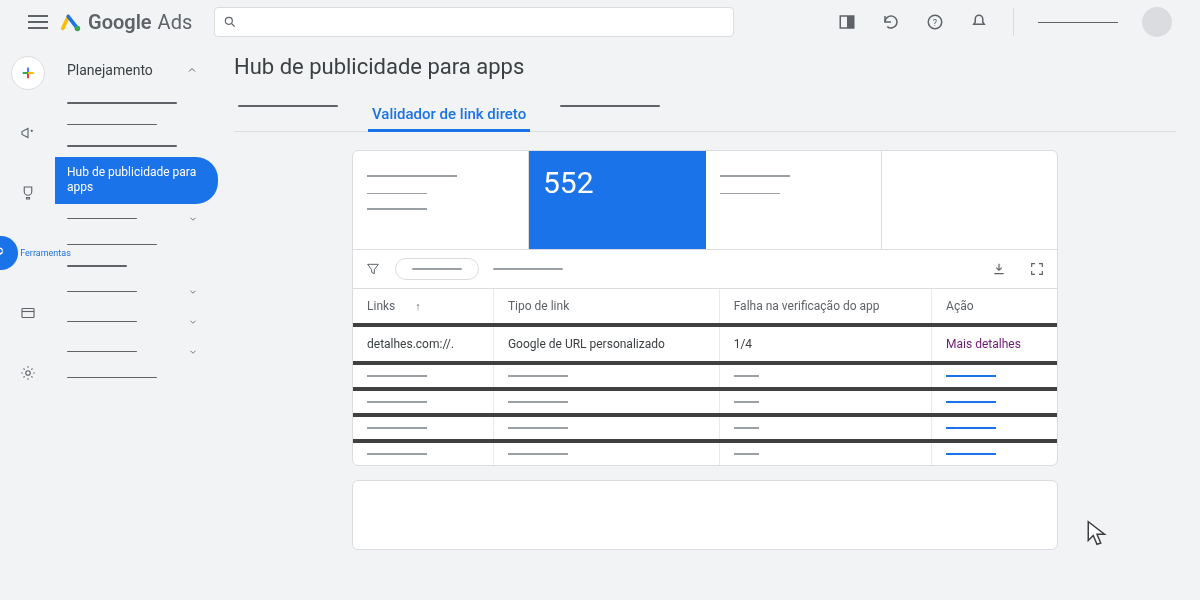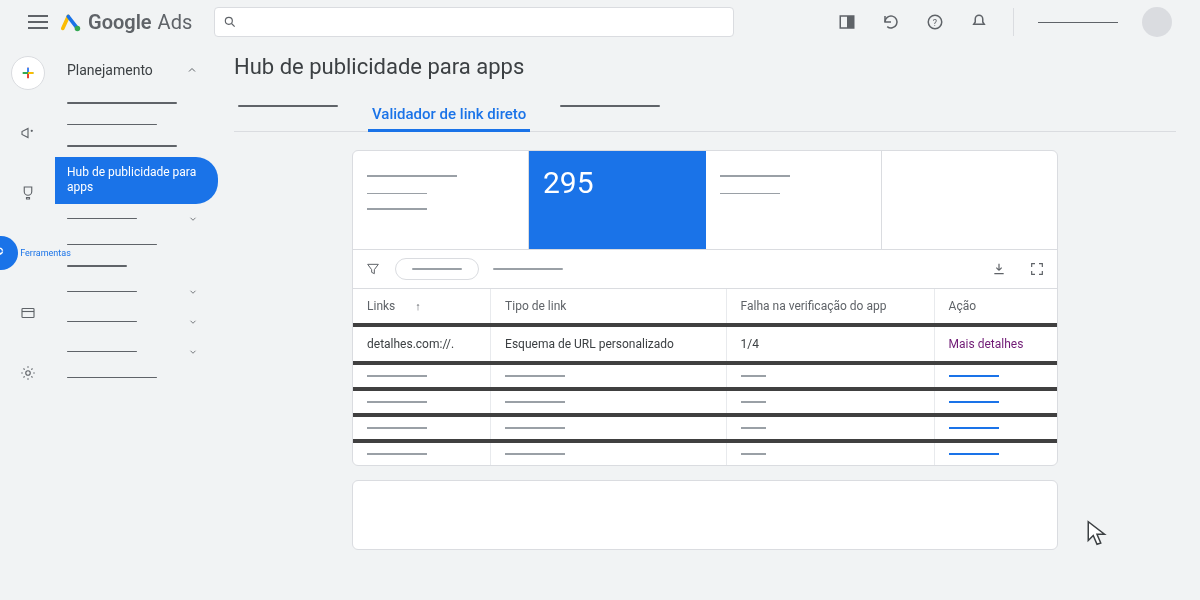--- a/index.html
+++ b/index.html
@@ -251,21 +251,21 @@
     </div>
 
     <div class="card">
       <div class="tiles">
         <div class="tile">
           <div class="pline" style="width:90px"></div>
           <div class="pline2" style="width:60px;margin-bottom:14px"></div>
           <div class="pline2" style="width:60px"></div>
         </div>
         <div class="tile blue">
-          <div class="tile-value">295</div>
+          <div class="tile-value">552</div>
         </div>
         <div class="tile">
           <div class="pline" style="width:70px"></div>
           <div class="pline2" style="width:60px"></div>
         </div>
         <div class="tile"></div>
       </div>
 
       <div class="toolbar">
         <svg class="filter-icon" viewBox="0 0 24 24">
@@ -290,21 +290,21 @@
           <tr>
             <th><span>Links</span><span class="sort-up">↑</span></th>
             <th>Tipo de link</th>
             <th>Falha na verificação do app</th>
             <th>Ação</th>
           </tr>
         </thead>
         <tbody>
           <tr>
             <td>detalhes.com://.</td>
-            <td>Esquema de URL personalizado</td>
+            <td>Google de URL personalizado</td>
             <td>1/4</td>
             <td><span class="link-blue">Mais detalhes</span></td>
           </tr>
           <tr>
               <td>
                 <div class="cell-ph" style="width:60px"></div>
               </td>
               <td>
                 <div class="cell-ph" style="width:60px"></div>
               </td>

